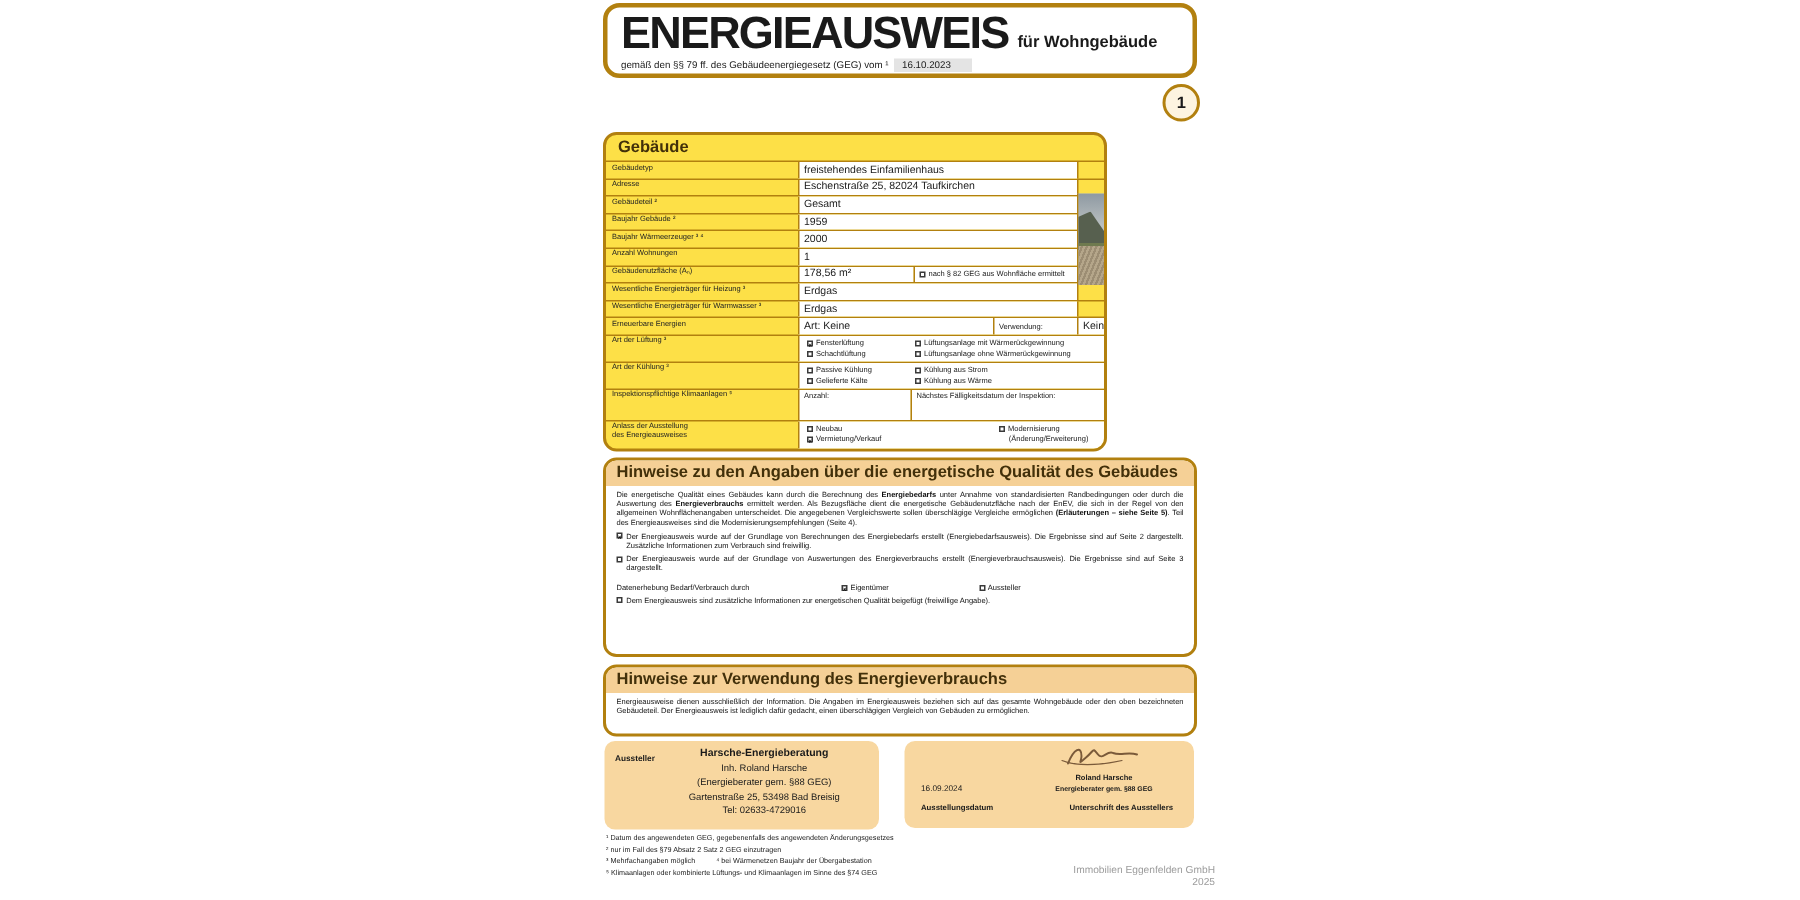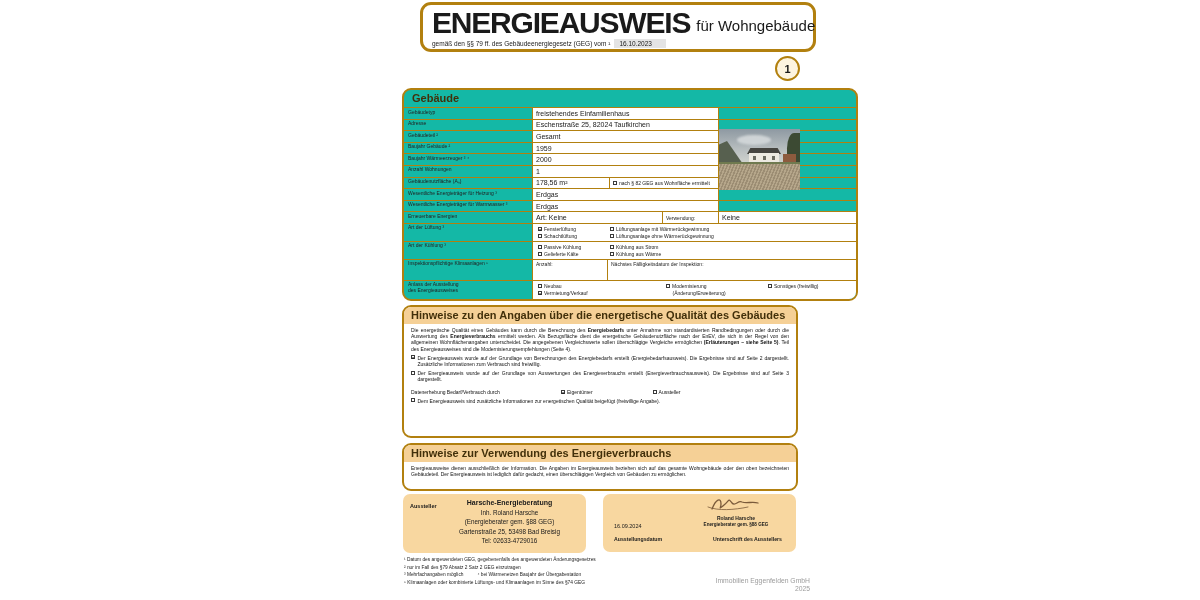--- a/index.html
+++ b/index.html
@@ -1,43 +1,43 @@
 <!DOCTYPE html>
 <html><head>
 <meta charset="utf-8">
 <style>
   * { margin:0; padding:0; box-sizing:border-box; }
   html,body { width:1200px; height:600px; background:#ffffff; overflow:hidden;
     font-family:"Liberation Sans", sans-serif; color:#1a1a1a; }
   .doc { position:absolute; left:400px; top:0; width:400px; height:600px; }
 
   
-  .title-box { position:absolute; left:20px; top:2px; width:396px; height:50px;
+  .title-box { position:absolute; left:2px; top:2px; width:396px; height:50px;
     border:3px solid #b2800f; border-radius:11px; background:#fff; padding:2px 9px 0 9px; }
   .title-row { display:flex; align-items:flex-end; }
   .title-main { font-size:30px; font-weight:bold; letter-spacing:-1.2px; line-height:31px; }
-  .title-sub  { font-size:15px; font-weight:normal; margin:0 0 4px 6px; white-space:nowrap; }
+  .title-sub  { font-size:11px; font-weight:bold; margin:0 0 4px 6px; white-space:nowrap; }
   .law-row { display:flex; align-items:center; gap:4px; font-size:6.5px; margin-top:1px; }
   .law-date { background:#e4e4e4; font-size:6.5px; padding:1px 5px; min-width:52px; }
 
   
   .band { position:absolute; left:2px; top:57px; width:370px; height:24px;
     background:#f7d7a0; border-radius:4px; }
   .valid { position:absolute; left:9px; top:13px; font-size:5.8px; }
   .valid b { margin-right:3px; }
   .reg-label { position:absolute; right:62px; top:4px; font-size:7.5px; font-weight:bold; }
   .reg-num { position:absolute; right:7px; top:6px; font-size:4.4px; color:#575757; }
   .page-circle { position:absolute; left:375px; top:56px; width:25px; height:25px;
     border:2px solid #b2800f; border-radius:50%; background:#fdf4e0;
     display:flex; align-items:center; justify-content:center;
     font-size:11px; font-weight:bold; }
 
   
-  .gbox { position:absolute; left:2px; top:88px; width:456px; height:213px;
-    border:2px solid #b2800f; border-radius:9px; background:#14b8a6; overflow:hidden; }
+  .gbox { position:absolute; left:2px; top:88px; width:336px; height:213px;
+    border:2px solid #b2800f; border-radius:9px; background:#fde047; overflow:hidden; }
   .sect-title { font-size:11px; font-weight:bold; color:#42300a; padding:2px 8px; height:17px; }
   .gtable { position:absolute; left:0; right:0; top:17px; bottom:0; border-top:1px solid #b2800f; }
   .grow { display:flex; align-items:stretch; border-bottom:1px solid #b2800f; height:11.6px; }
   .grow.h2 { height:18px; } .grow.h3 { height:21px; } .grow.last { border-bottom:none; }
   .glabel { width:128px; flex:none; font-size:5px; padding:1.5px 0 0 4px; color:#222; line-height:5.6px; }
   .gcell { background:#fff; border-left:1px solid #b2800f; font-size:7px;
     padding:0 3px; display:flex; align-items:center; }
   .gcell.small { font-size:5px; }
   .gcell.top { align-items:flex-start; padding-top:1.5px; }
   .w-main { width:186px; flex:none; }

